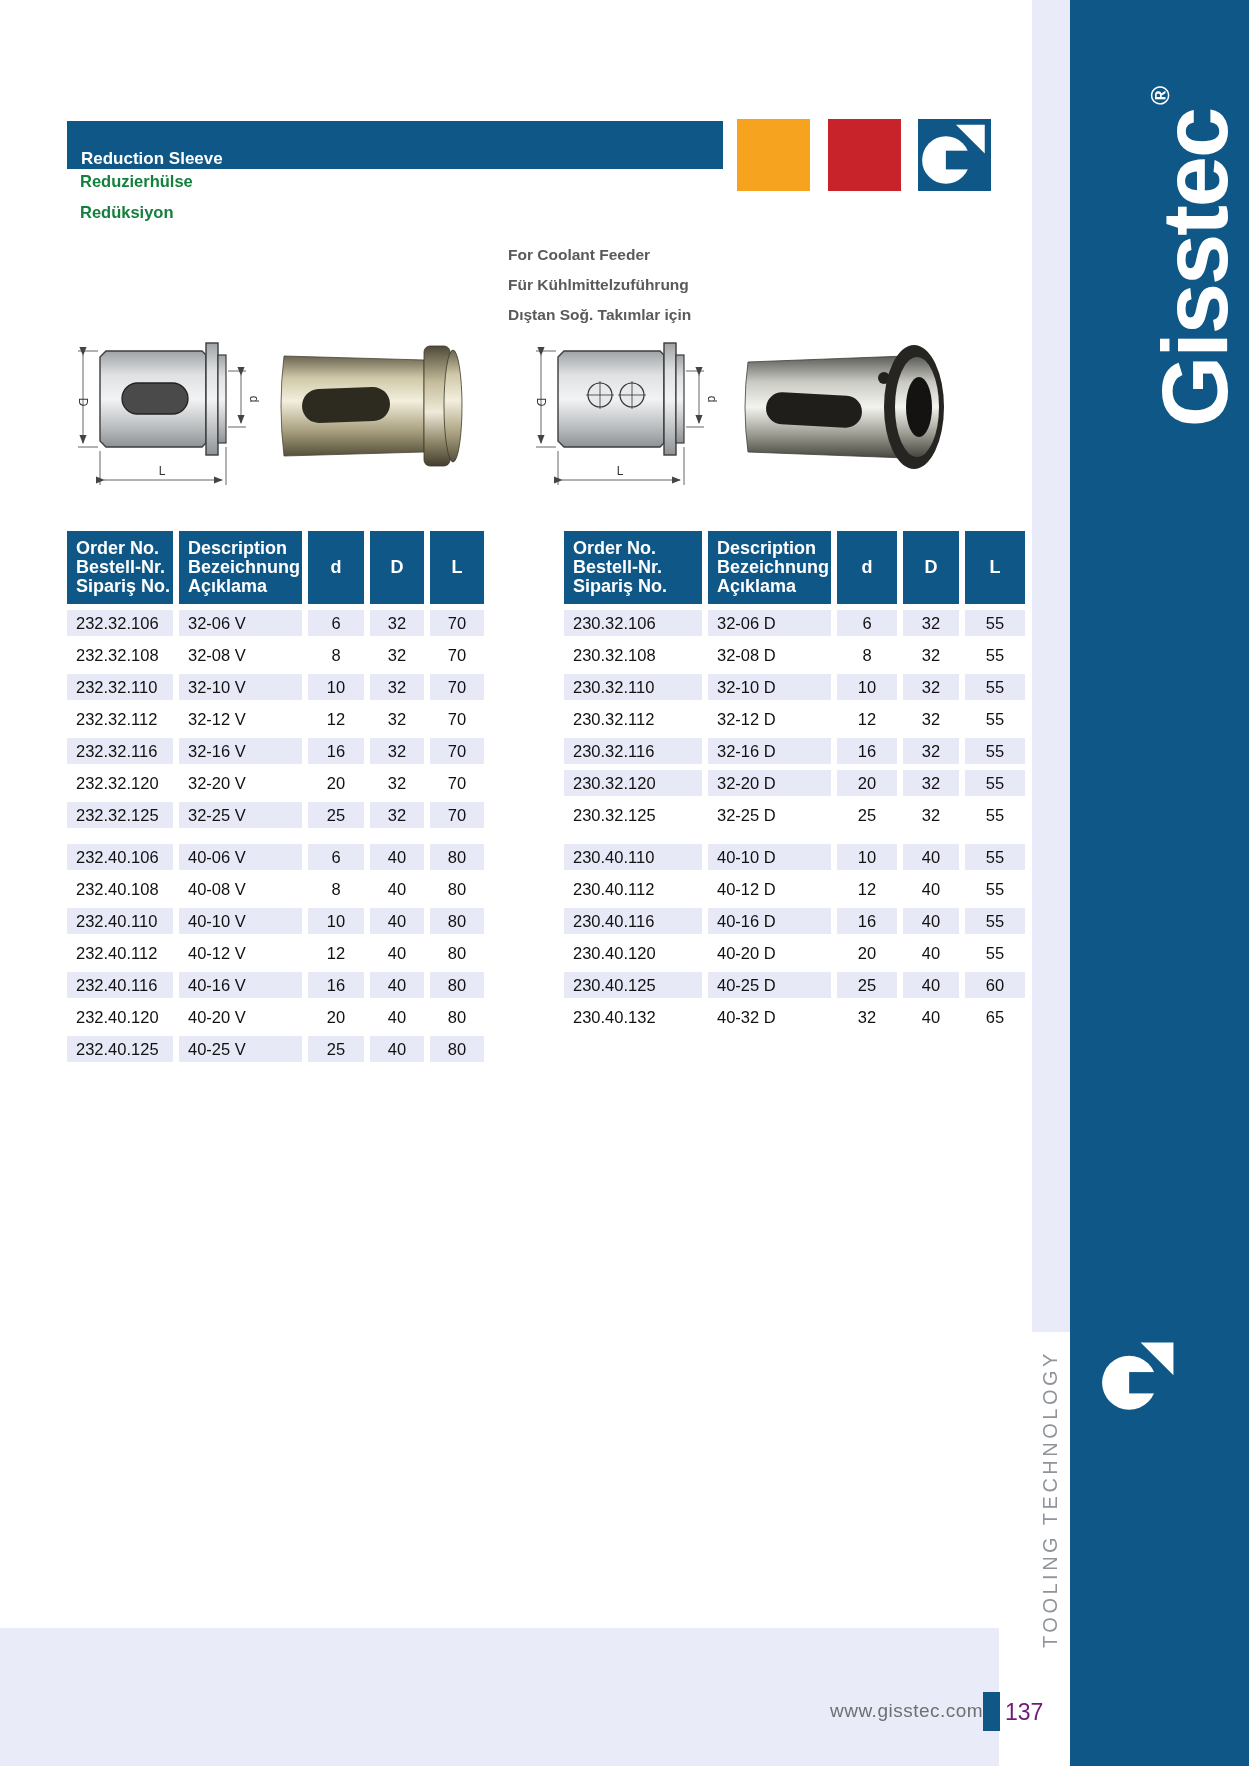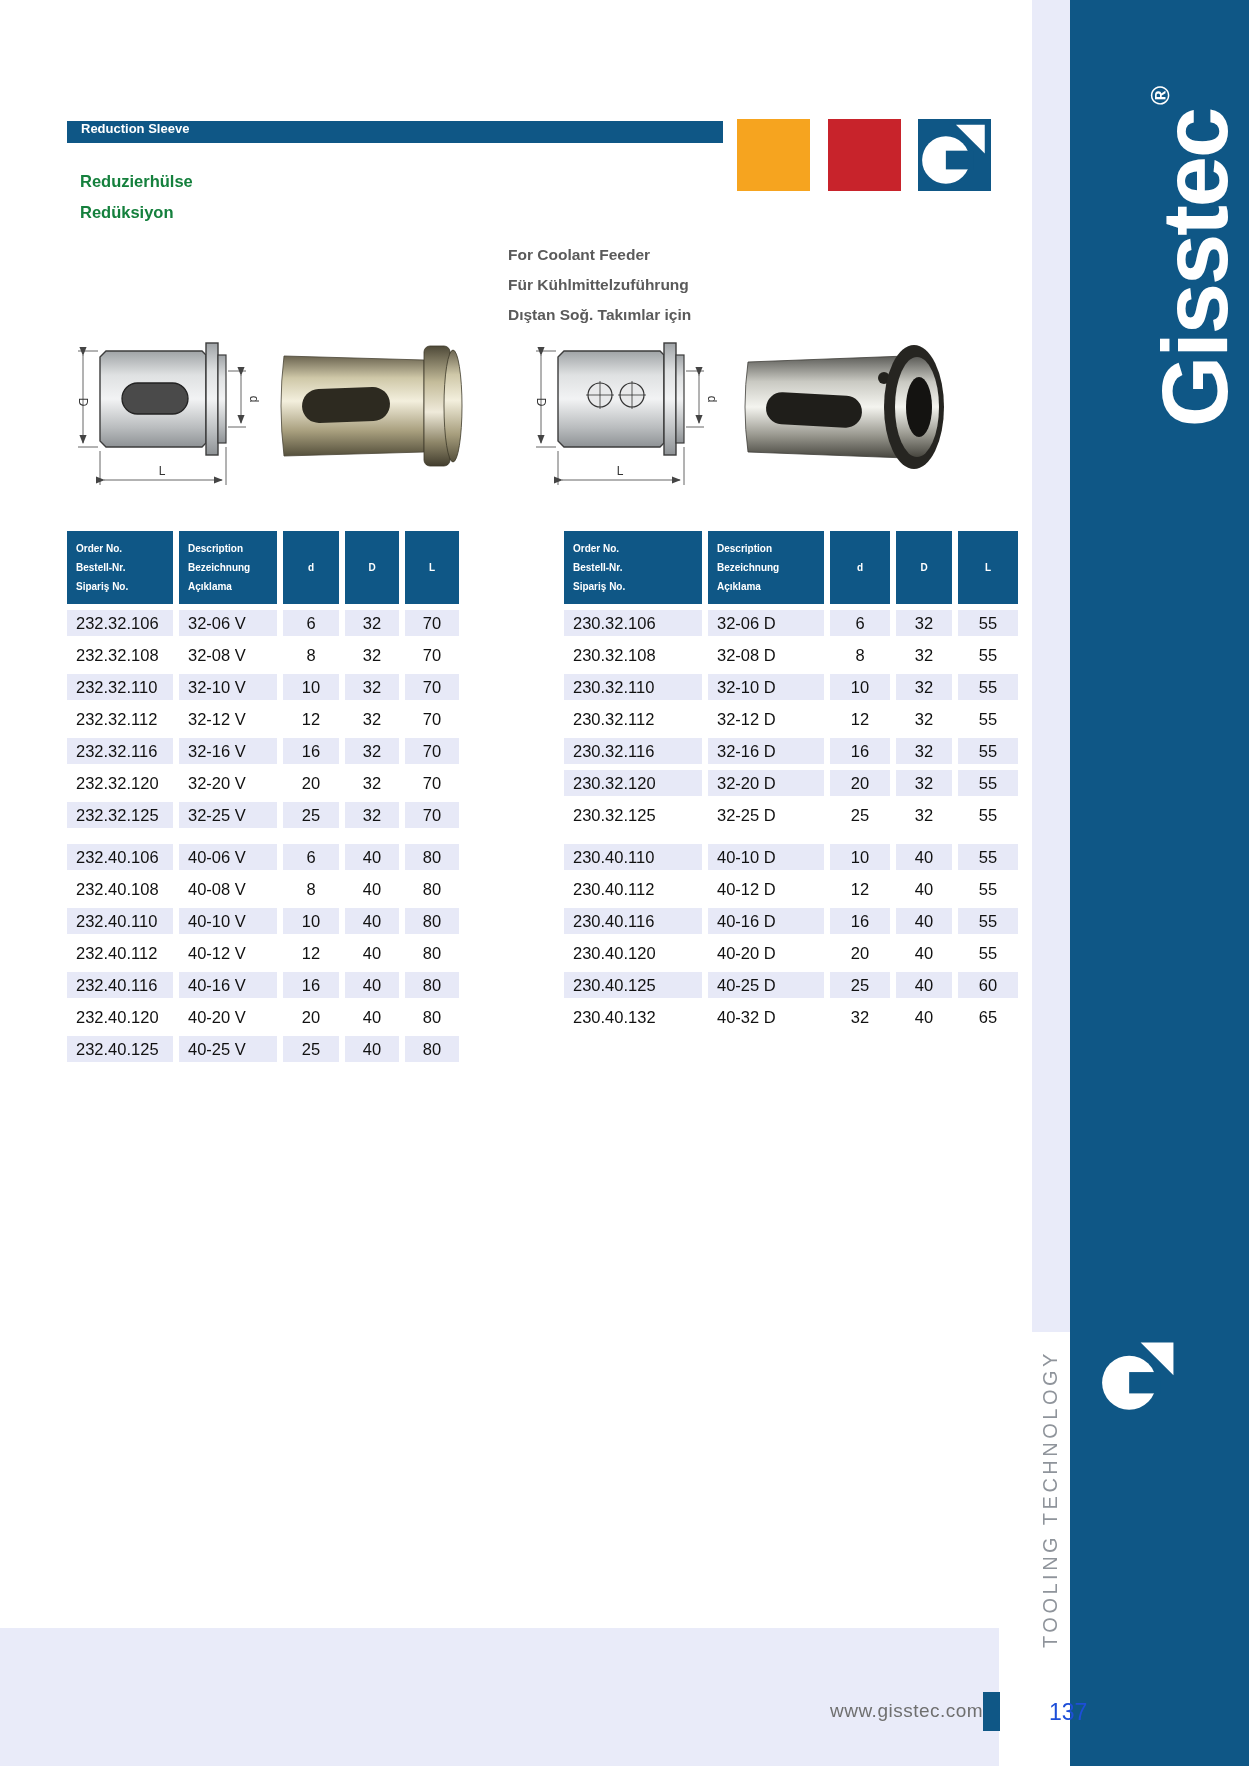--- a/index.html
+++ b/index.html
@@ -18,52 +18,52 @@
   .brand{position:absolute;left:-125px;top:125px;width:430px;height:179px;
          transform:rotate(-90deg);color:#fff;font-weight:bold;font-size:92px;
          letter-spacing:-2px;text-align:center;line-height:179px;white-space:nowrap;}
   .brand sup{font-size:26px;vertical-align:58px;letter-spacing:0;margin-left:4px;}
   .tooling-wrap{position:absolute;left:1030px;top:1372px;width:40px;height:276px;}
   .tooling{position:absolute;left:-118px;top:118px;width:276px;height:40px;
            transform:rotate(-90deg);color:#8f949b;font-size:20px;letter-spacing:3.5px;
            line-height:40px;white-space:nowrap;text-align:center;}
 
   
-  .title-bar{position:absolute;left:67px;top:121px;width:656px;height:22px;background:var(--blue);
-             color:#fff;font-size:13px;font-weight:bold;display:flex;align-items:flex-start;padding-left:14px;}
+  .title-bar{position:absolute;left:67px;top:121px;width:656px;height:48px;background:var(--blue);
+             color:#fff;font-size:17px;font-weight:bold;display:flex;align-items:flex-end;padding-left:14px;}
   .square{position:absolute;top:119px;width:73px;height:72px;}
   .sq-orange{left:737px;background:var(--orange);}
   .sq-red{left:828px;background:var(--red);}
   .sq-logo{left:918px;background:var(--blue);}
   .subtitle{position:absolute;left:80px;font-size:16.5px;font-weight:bold;color:#15803d;}
   .col-head{position:absolute;font-size:15.5px;font-weight:bold;color:#5a5a5a;line-height:30px;}
 
   
   .fig{position:absolute;}
 
   
   table.spec{position:absolute;border-collapse:separate;border-spacing:6px;table-layout:fixed;}
-  table.spec th{background:var(--blue);color:#fff;font-size:10px;font-weight:bold;
+  table.spec th{background:var(--blue);color:#fff;font-size:18px;font-weight:bold;
                 text-align:left;vertical-align:middle;line-height:19px;padding:8px 2px 8px 9px;height:73px;}
   table.spec th.num{text-align:center;padding:8px 0;}
   table.spec td{height:26px;font-size:16.5px;color:#111;padding-left:9px;vertical-align:middle;
                 background:#fff;white-space:nowrap;}
   table.spec td.num{text-align:center;padding:0;}
   table.spec tr.shaded td{background:var(--lavender);}
   table.spec tr.gap-row td{background:transparent;height:4px;padding:0;}
   table.t-left col.c1{width:106px;} table.t-left col.c2{width:98px;}
   table.t-left col.c3{width:56px;}  table.t-left col.c4{width:54px;} table.t-left col.c5{width:54px;}
   table.t-right col.c1{width:138px;} table.t-right col.c2{width:116px;}
   table.t-right col.c3{width:60px;}  table.t-right col.c4{width:56px;} table.t-right col.c5{width:60px;}
 
   
   .footer-band{position:absolute;left:0;top:1628px;width:999px;height:138px;background:var(--band);}
   .site{position:absolute;left:830px;top:1700px;font-size:19px;color:#6f6f6f;letter-spacing:0.5px;}
   .page-marker{position:absolute;left:983px;top:1692px;width:17px;height:39px;background:var(--blue);}
-  .page-num{position:absolute;left:1005px;top:1699px;font-size:23px;color:#1d4ed8;margin-left:44px;}
+  .page-num{position:absolute;left:1005px;top:1699px;font-size:23px;color:#701a75;}
 
   svg text{font-family:"Liberation Sans", sans-serif;}
 </style>
 </head>
 <body>
 
 <div class="page">
 
   <div class="side-strip"></div>
   <div class="sidebar"></div>

